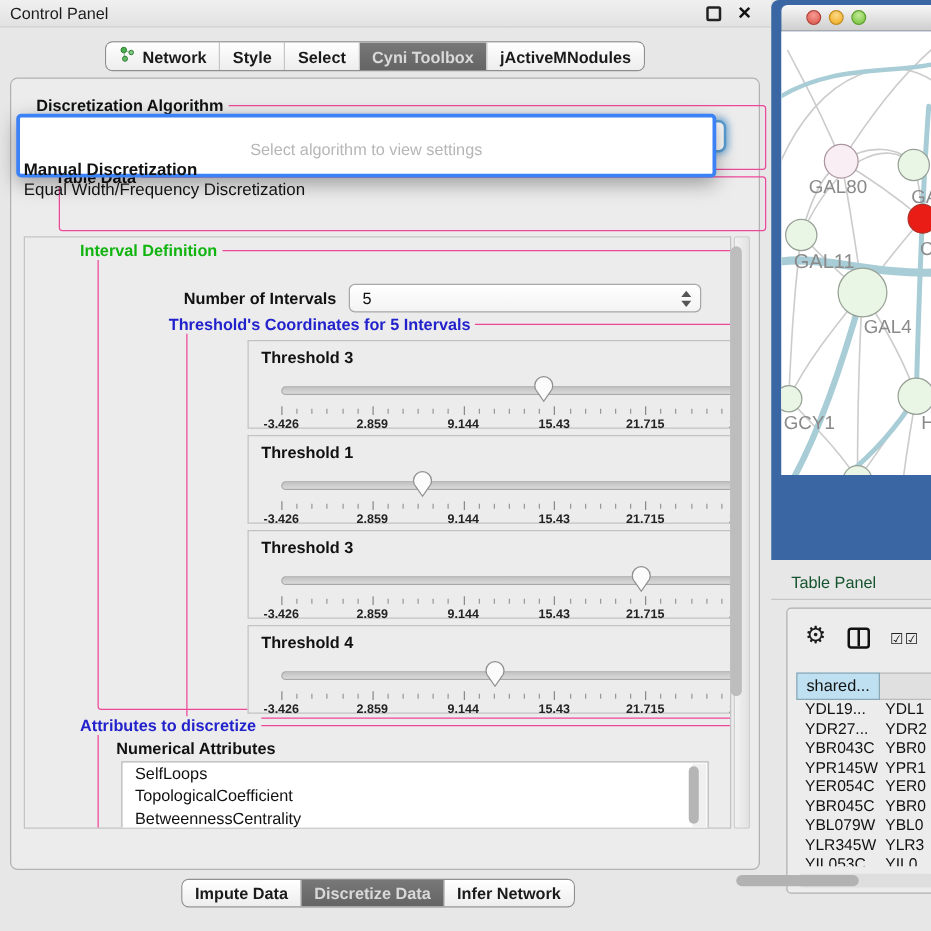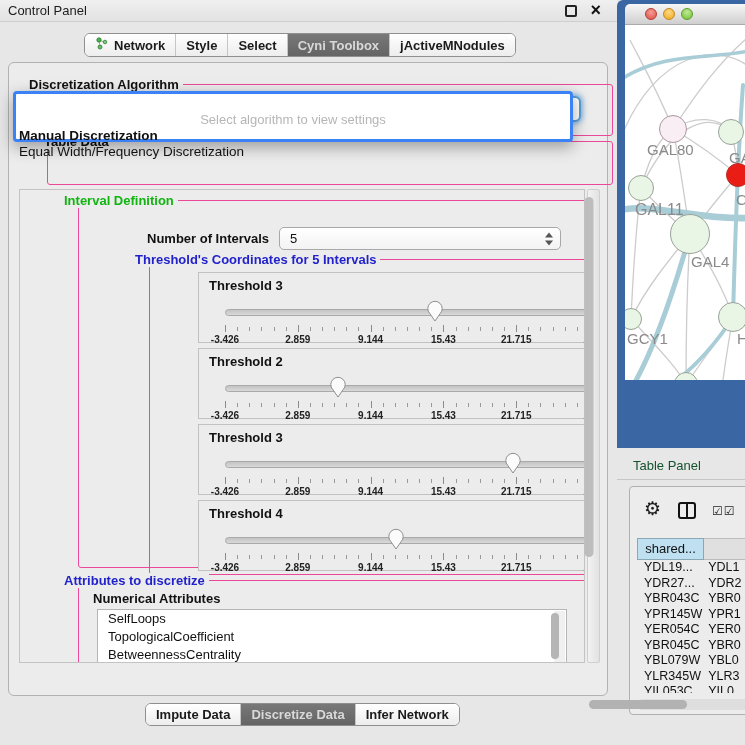--- a/index.html
+++ b/index.html
@@ -235,21 +235,21 @@
                   <b style="left: 40%;">9.144</b>
                   <b style="left: 60%;">15.43</b>
                   <b style="left: 80%;">21.715</b>
                   <b style="left: 100%;">28</b>
                 </div>
             </div>
             <div class="value-box">14.713</div>
           </div>
 
           <div class="thr-box" style="top:88px;">
-            <div class="thr-label">Threshold 2</div>
+            <div class="thr-label">Threshold 1</div>
             <div class="slider">
               <div class="track"></div>
               <div class="thumb" style="left: 31%;">
                 <svg width="16" height="22" viewBox="0 0 16 22">
                     <path d="M8 21 L2.8 13.5 A7.2 7.2 0 1 1 13.2 13.5 Z" fill="#fbfbfb" stroke="#8f8f8f" stroke-width="1"></path>
                   </svg>
               </div>
               <div class="ticks">
                   <i class="tk mj" style="left: 0%;"></i>
                   <i class="tk" style="left: 3.33333%;"></i>

